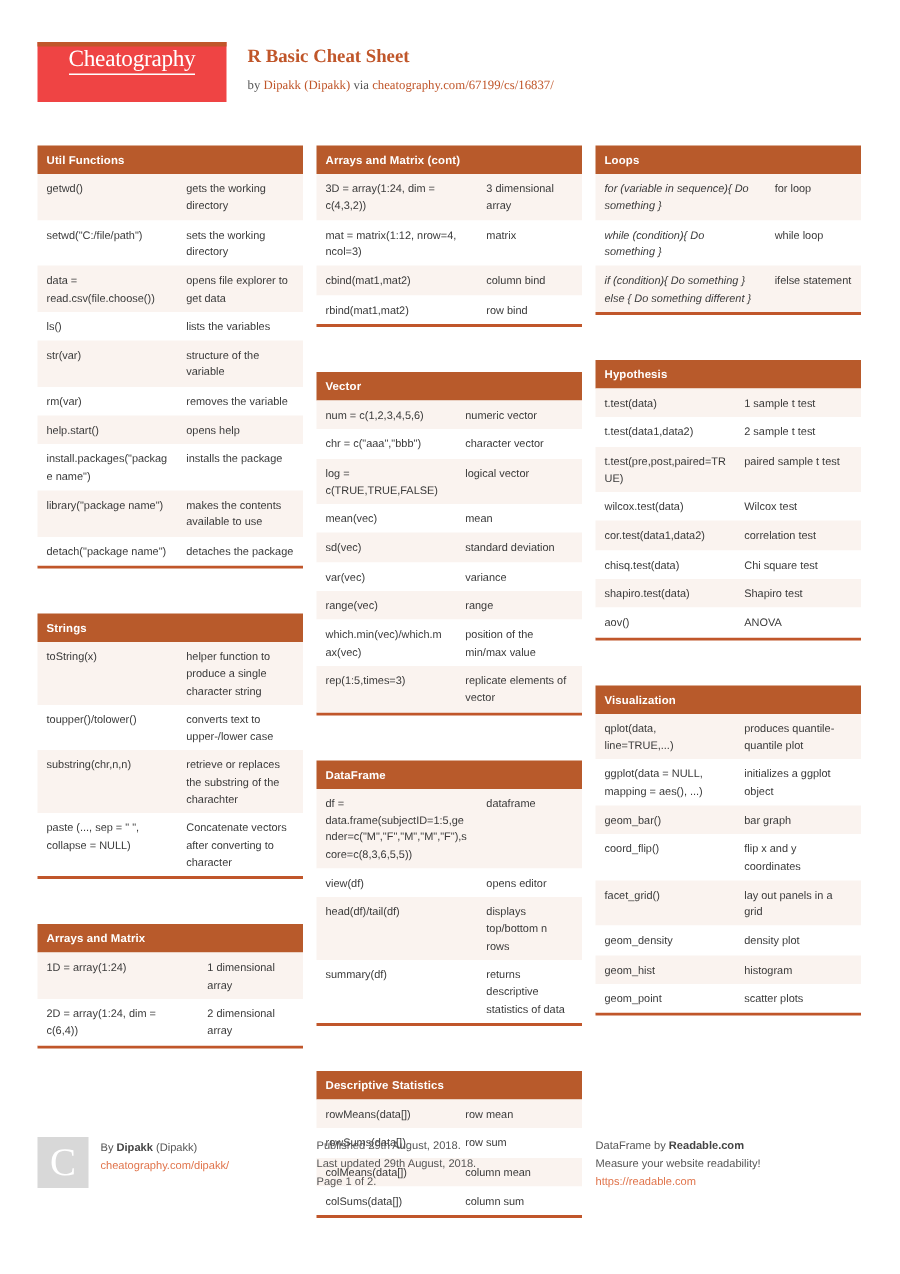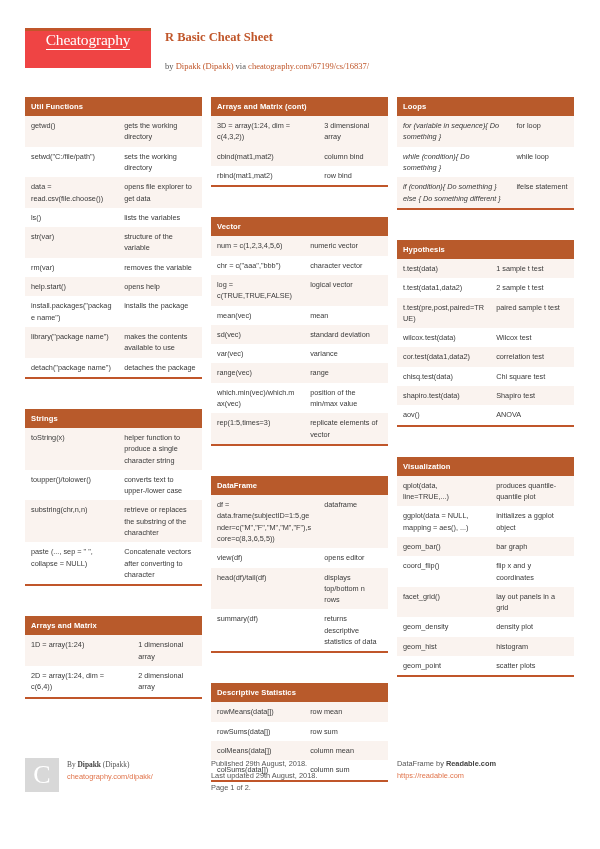--- a/index.html
+++ b/index.html
@@ -54,21 +54,21 @@
   .title-block {
     margin-left: 14px;
     padding-top: 1px;
   }
   .sheet-title {
     font-family: "Liberation Serif", serif;
     font-size: 12.5px;
     font-weight: bold;
     color: #c0562a;
     line-height: 1.3;
-    margin: 0 0 16px 0;
+    margin: 0 0 6px 0;
   }
   .byline {
     font-family: "Liberation Serif", serif;
     font-size: 8.5px;
     color: #555555;
     line-height: 1.3;
   }
   .byline a, .byline .lnk {
     color: #c0562a;
     text-decoration: none;
@@ -155,21 +155,21 @@
     height: 34px;
     background: #d8d8d8;
     color: #ffffff;
     font-family: "Liberation Serif", serif;
     font-size: 26px;
     line-height: 34px;
     text-align: center;
     flex: none;
   }
   .author-lines { padding-top: 1px; }
-  .author-lines .nm { color: #555555; font-family: Liberation Serif, serif; }
+  .author-lines .nm { color: #555555; }
   .author-lines .nm b { color: #444444; }
   .author-lines .lnk,
   .fcol .lnk {
     color: #e0734a;
     text-decoration: none;
   }
   .fcol .bold { font-weight: bold; color: #444444; }
 </style>
 </head>
 <body>
@@ -283,20 +283,24 @@
     <div class="col">
 
       <div class="block wide-k">
         <div class="block-head">Arrays and Matrix (cont)</div>
         <table class="kv">
             <tbody>
           <tr class="r-odd">
                 <td class="k">3D = array(1:24, dim = c(4,3,2))</td>
                 <td class="v">3 dimensional array</td>
               </tr>
+          <tr class="r-even">
+                <td class="k">mat = matrix(1:12, nrow=4, ncol=3)</td>
+                <td class="v">matrix</td>
+              </tr>
           <tr class="r-odd">
                 <td class="k">cbind(mat1,mat2)</td>
                 <td class="v">column bind</td>
               </tr>
           <tr class="r-even">
                 <td class="k">rbind(mat1,mat2)</td>
                 <td class="v">row bind</td>
               </tr>
         </tbody>
           </table>
@@ -513,18 +517,19 @@
     </div>
 
     <div class="fcol">
       <div>Published 29th August, 2018.</div>
       <div>Last updated 29th August, 2018.</div>
       <div>Page 1 of 2.</div>
     </div>
 
     <div class="fcol">
       <div><span>DataFrame by </span><span class="bold">Readable.com</span></div>
+      <div>Measure your website readability!</div>
       <div><span class="lnk">https://readable.com</span></div>
     </div>
 
   </div>
 
 </div>
 
 </body></html>

